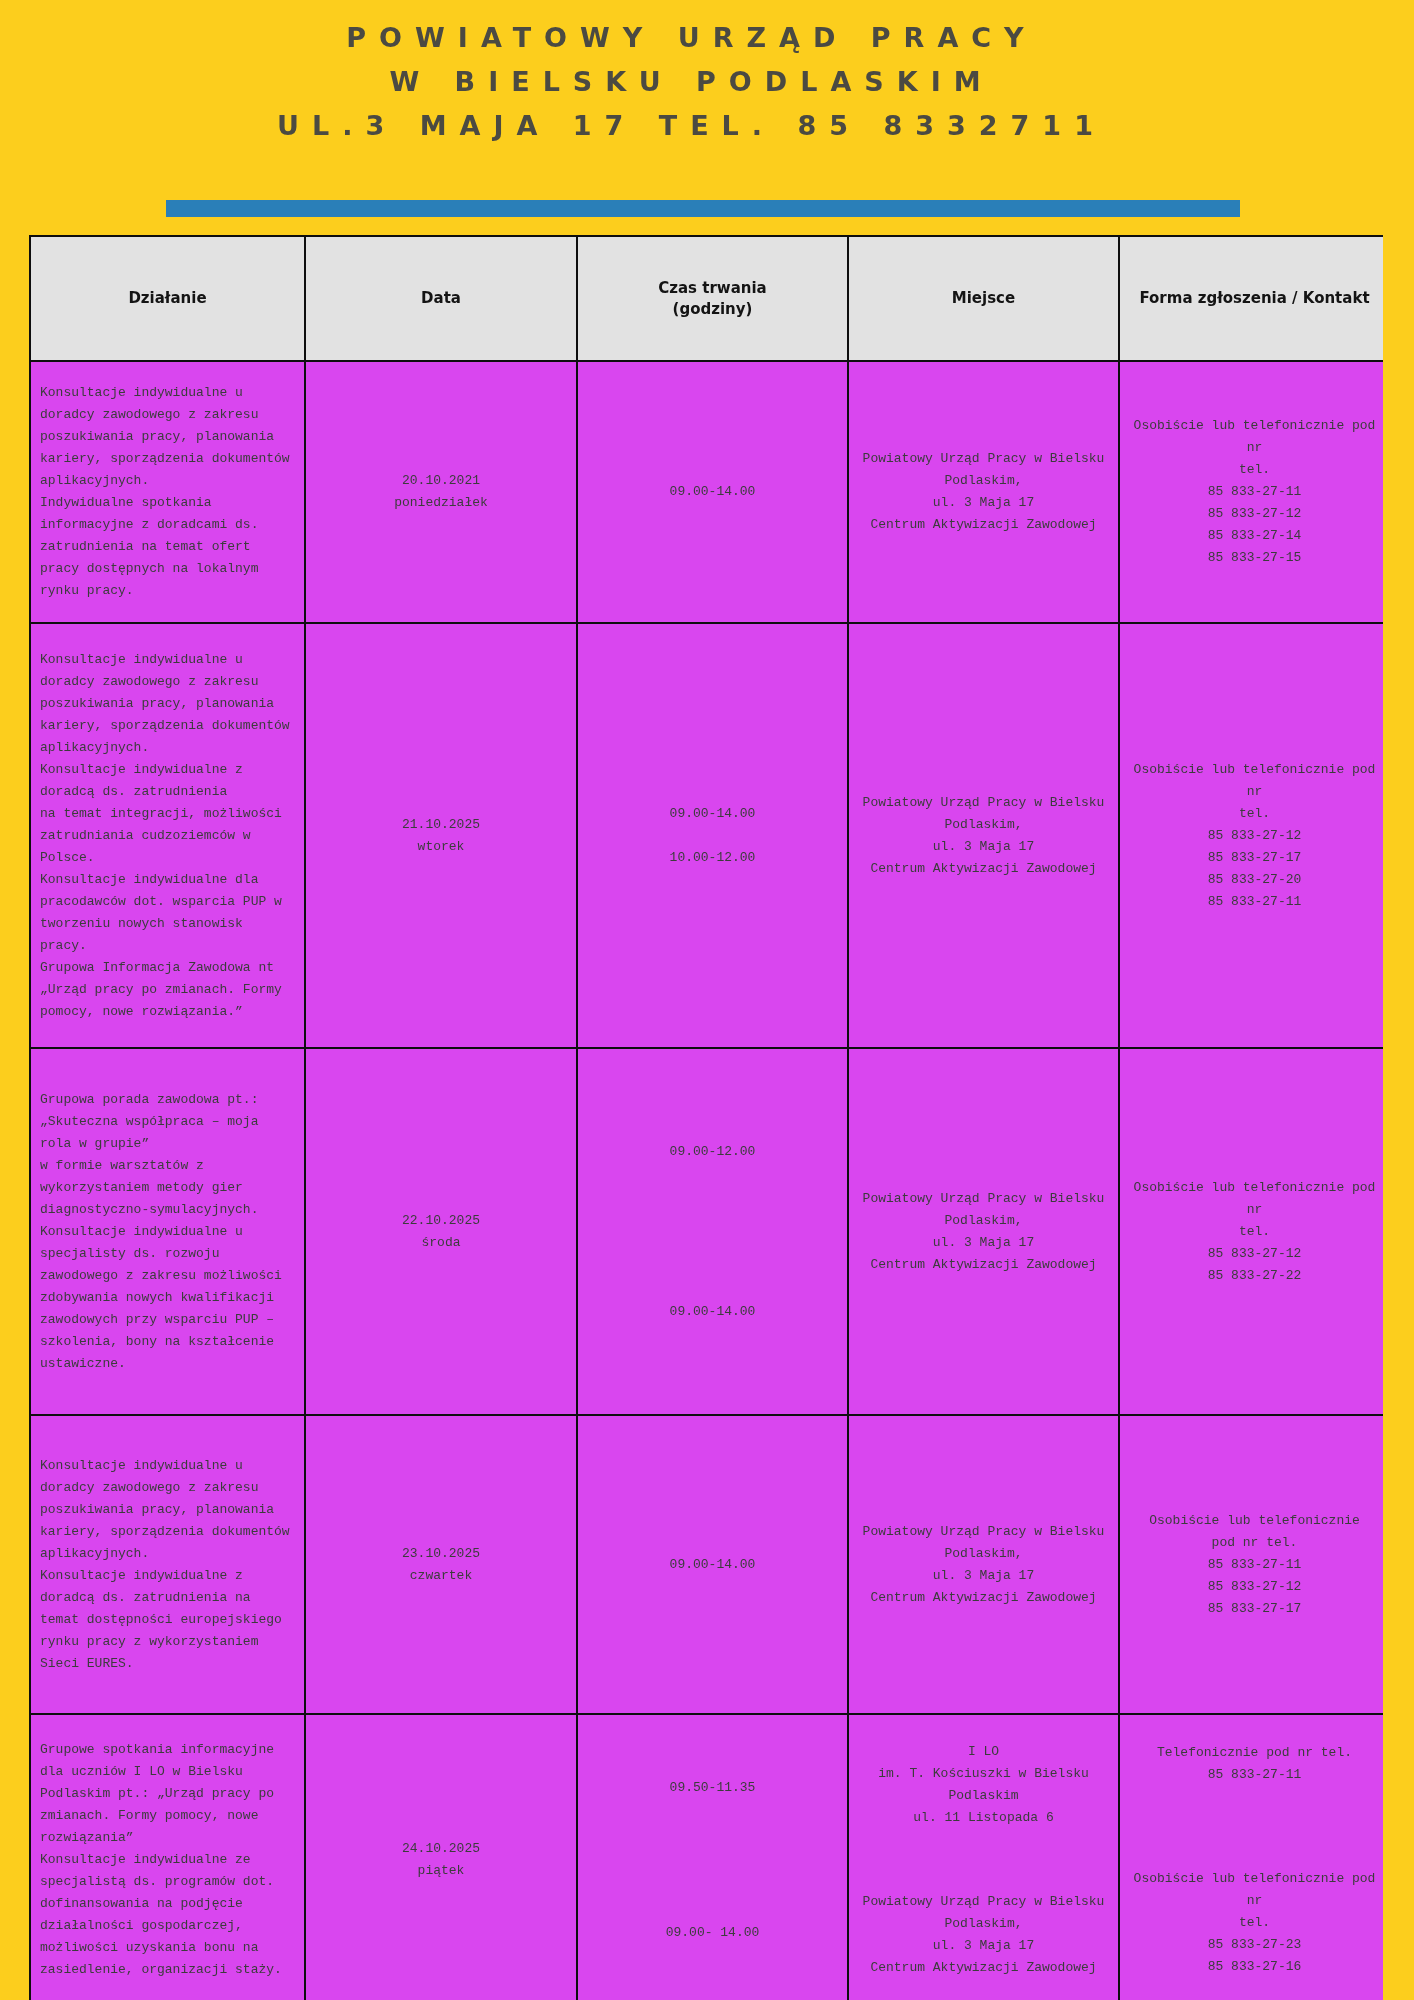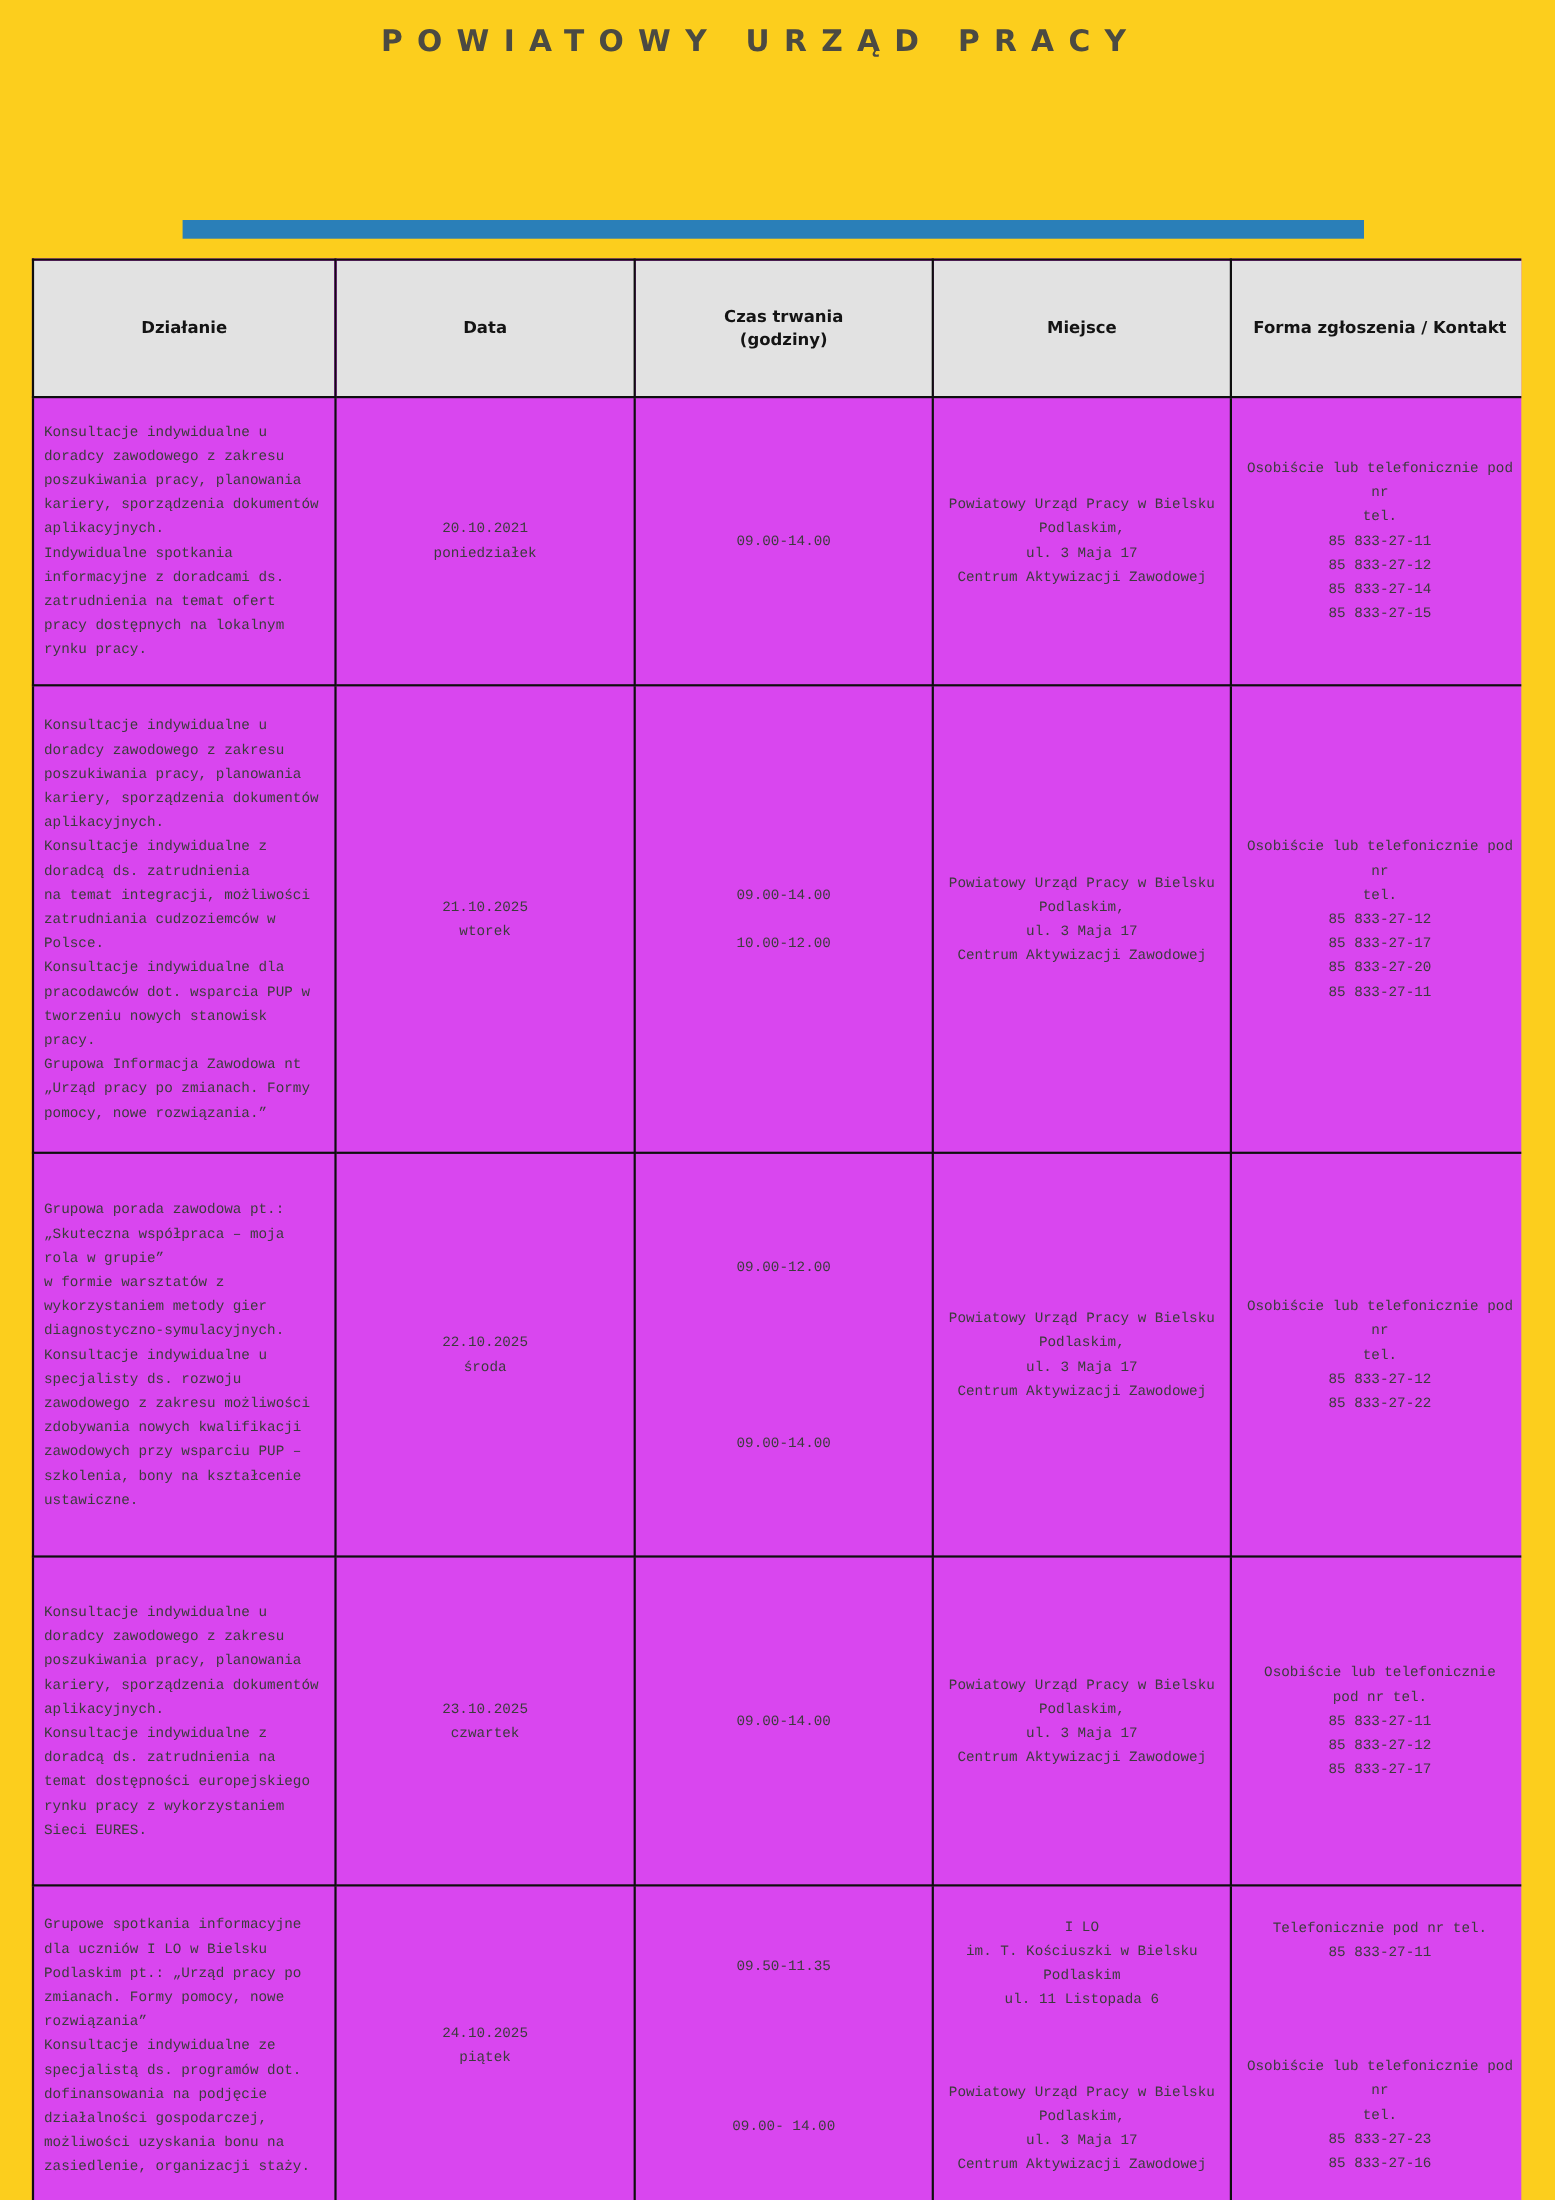--- a/index.html
+++ b/index.html
@@ -69,20 +69,22 @@
   .mt40{margin-top:40px;}
   .mt60{margin-top:60px;}
 </style>
 </head>
 <body>
 
 <div class="sheet">
 
   <div class="masthead">
     <div>POWIATOWY URZĄD PRACY</div>
+    <div>W BIELSKU PODLASKIM</div>
+    <div>UL.3 MAJA 17 TEL. 85 8332711</div>
   </div>
 
   <div class="divider"></div>
 
   <table class="schedule">
     <colgroup>
       <col style="width:275px">
         <col style="width:272px">
         <col style="width:271px">
         <col style="width:271px">

